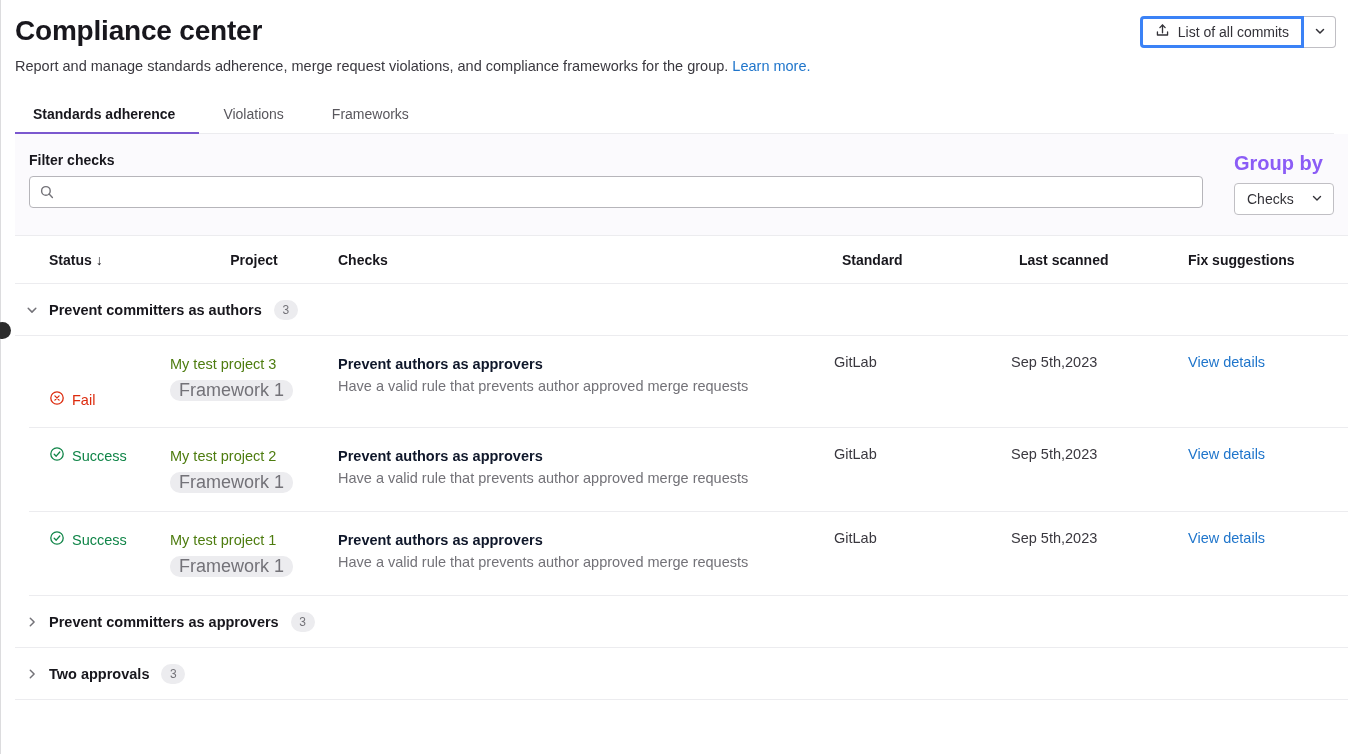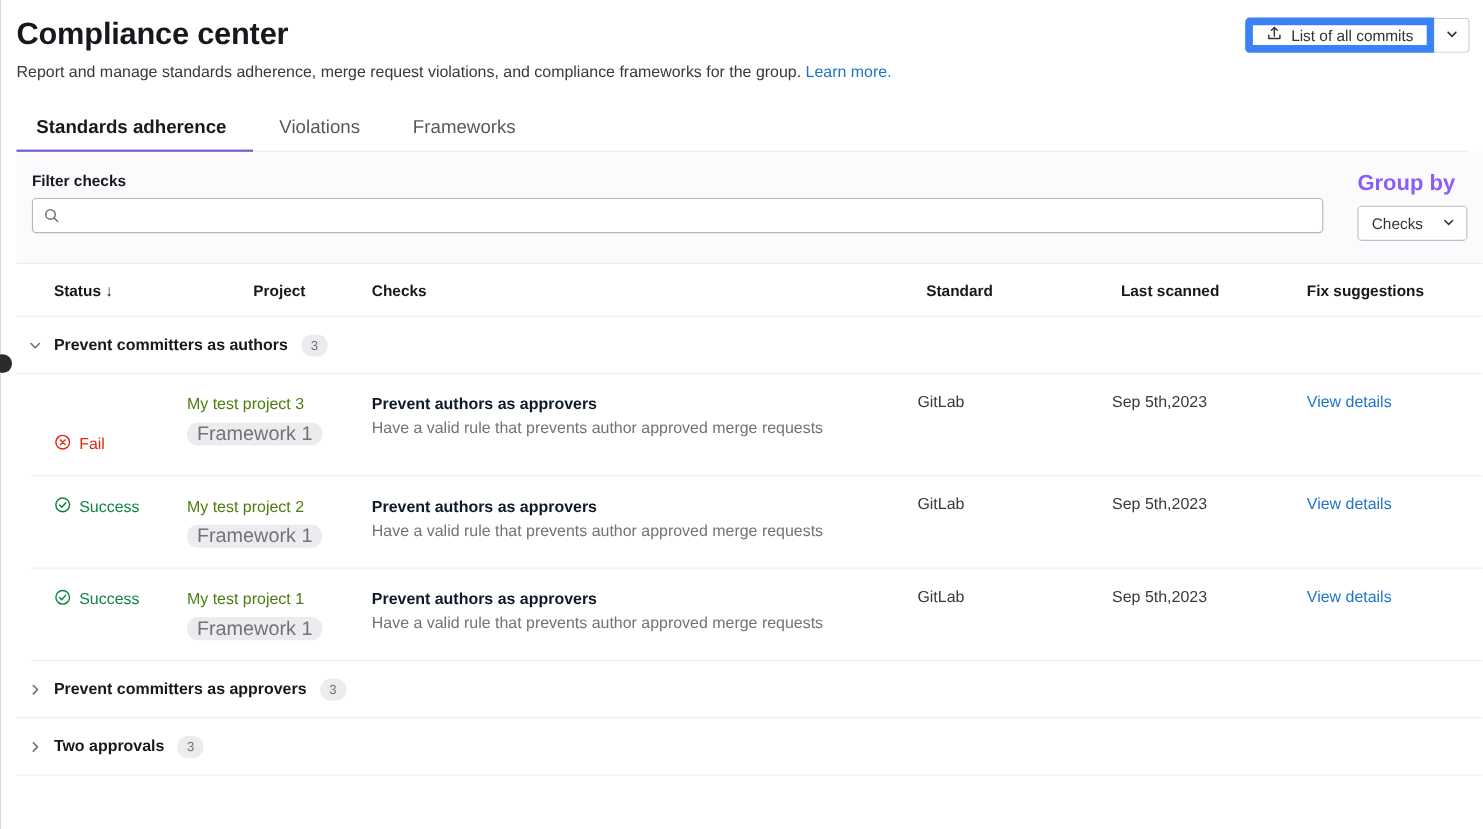--- a/index.html
+++ b/index.html
@@ -60,21 +60,21 @@
     margin-top: 2px;
     margin-right: 4px;
   }
   .split-main {
     display: flex;
     align-items: center;
     gap: 8px;
     height: 32px;
     padding: 0 12px;
     background: #fff;
-    border: 7px solid #3b82f6;
+    border: 3px solid #3b82f6;
     border-radius: 4px 0 0 4px;
     font-size: 14px;
     color: #333238;
     cursor: pointer;
     white-space: nowrap;
   }
   .split-caret {
     display: flex;
     align-items: center;
     justify-content: center;
@@ -100,21 +100,21 @@
     position: absolute;
     left: 14px;
     right: 14px;
     bottom: 0;
     height: 1px;
     background: #ececef;
   }
   .tab {
     position: relative;
     padding: 6px 24px 12px 24px;
-    font-size: 17px;
+    font-size: 14px;
     color: #59575d;
     cursor: pointer;
     white-space: nowrap;
     z-index: 1;
   }
   .tab:first-child { padding-left: 18px; }
   .tab.active {
     font-weight: 700;
     color: #18171d;
   }

